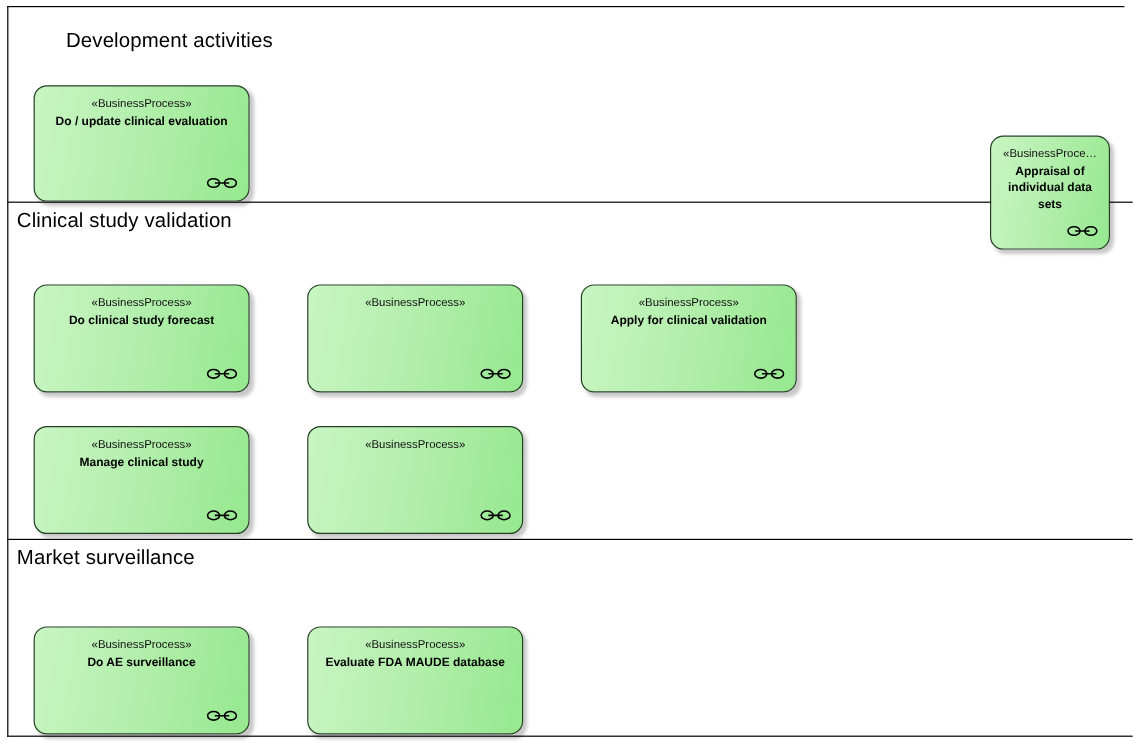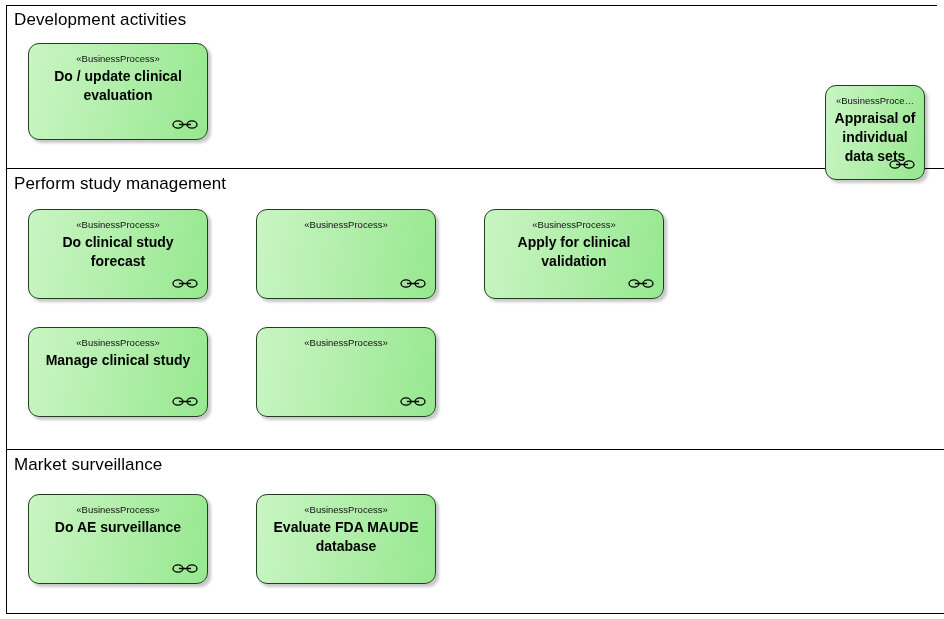--- a/index.html
+++ b/index.html
@@ -71,41 +71,42 @@
 
   
   .node {
     position: absolute;
     box-sizing: border-box;
     border: 1px solid #1f3f1f;
     border-radius: 11px;
     background: linear-gradient(100deg, #c9f5c3 0%, #b4efad 45%, #96e88f 100%);
     box-shadow: 3px 3px 3px rgba(0, 0, 0, 0.22);
     overflow: hidden;
+    margin-top: 28px;
   }
   .node-labels {
     position: absolute;
     left: 0;
     right: 0;
     top: 9px;
     text-align: center;
     padding: 0 5px;
     box-sizing: border-box;
   }
   .stereotype {
     font-size: 9.5px;
     font-weight: normal;
     color: #111111;
     line-height: 1.35;
     white-space: nowrap;
     overflow: hidden;
     text-overflow: clip;
   }
   .node-name {
-    font-size: 14px;
+    font-size: 10px;
     font-weight: bold;
     color: #000000;
     line-height: 1.35;
     margin-top: 1px;
   }
 
   
   .process-icon {
     position: absolute;
     right: 9px;
@@ -122,23 +123,23 @@
 </head>
 <body>
 
 <div id="canvas">
 
   <div class="frame-top"></div>
   <div class="frame-left"></div>
   <div class="frame-bottom"></div>
 
   <div id="lane-layer">
-      <div class="lane-title" style="top: 11px;">Development activities</div>
+      <div class="lane-title" style="top: 25px; margin-left: 41px;">Development activities</div>
       <div class="band-divider" style="top: 168px;"></div>
-      <div class="lane-title" style="top: 175px;">Perform study management</div>
+      <div class="lane-title" style="top: 175px;">Clinical study validation</div>
       <div class="band-divider" style="top: 449px;"></div>
       <div class="lane-title" style="top: 456px;">Market surveillance</div>
     </div>
   <div id="node-layer">
       <div class="node" style="left: 28px; top: 43px; width: 180px; height: 97px;">
         <div class="node-labels">
           <div class="stereotype">«BusinessProcess»</div>
           <div class="node-name">Do / update clinical evaluation</div>
         </div>
         <div class="process-icon">

